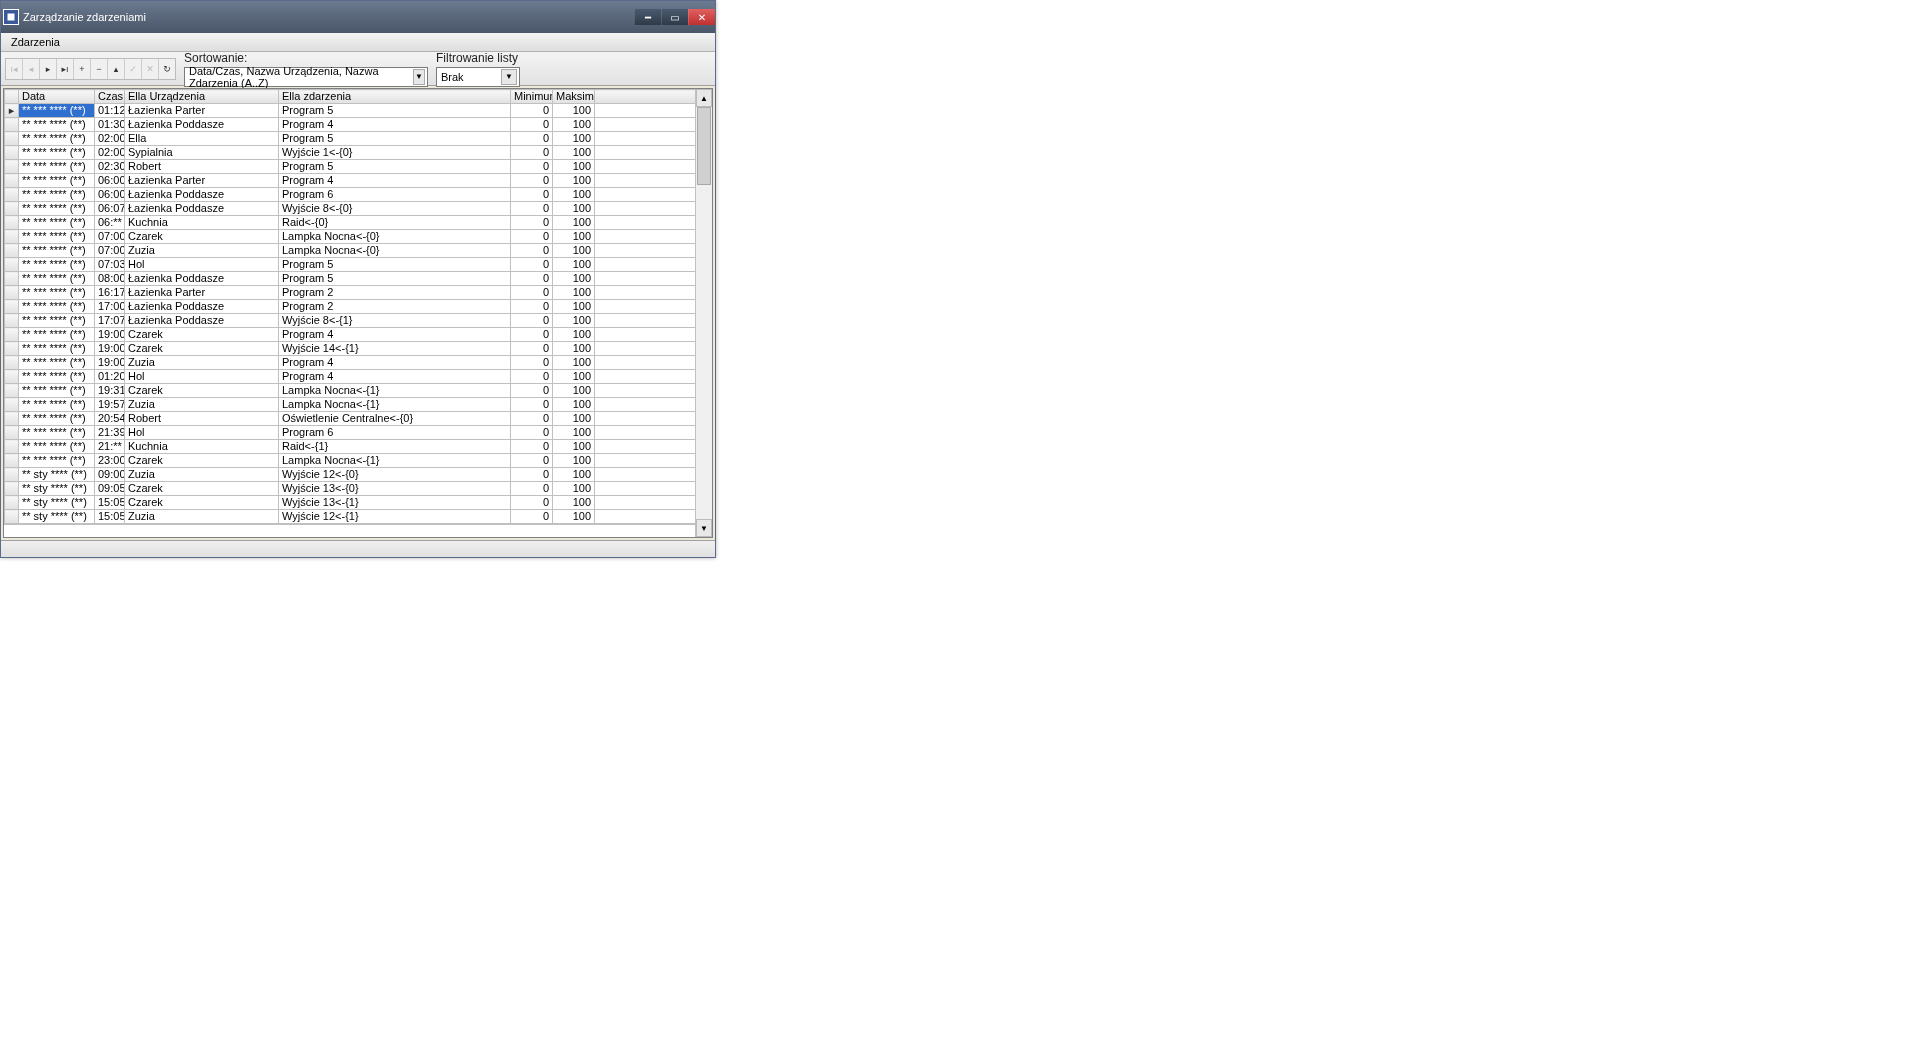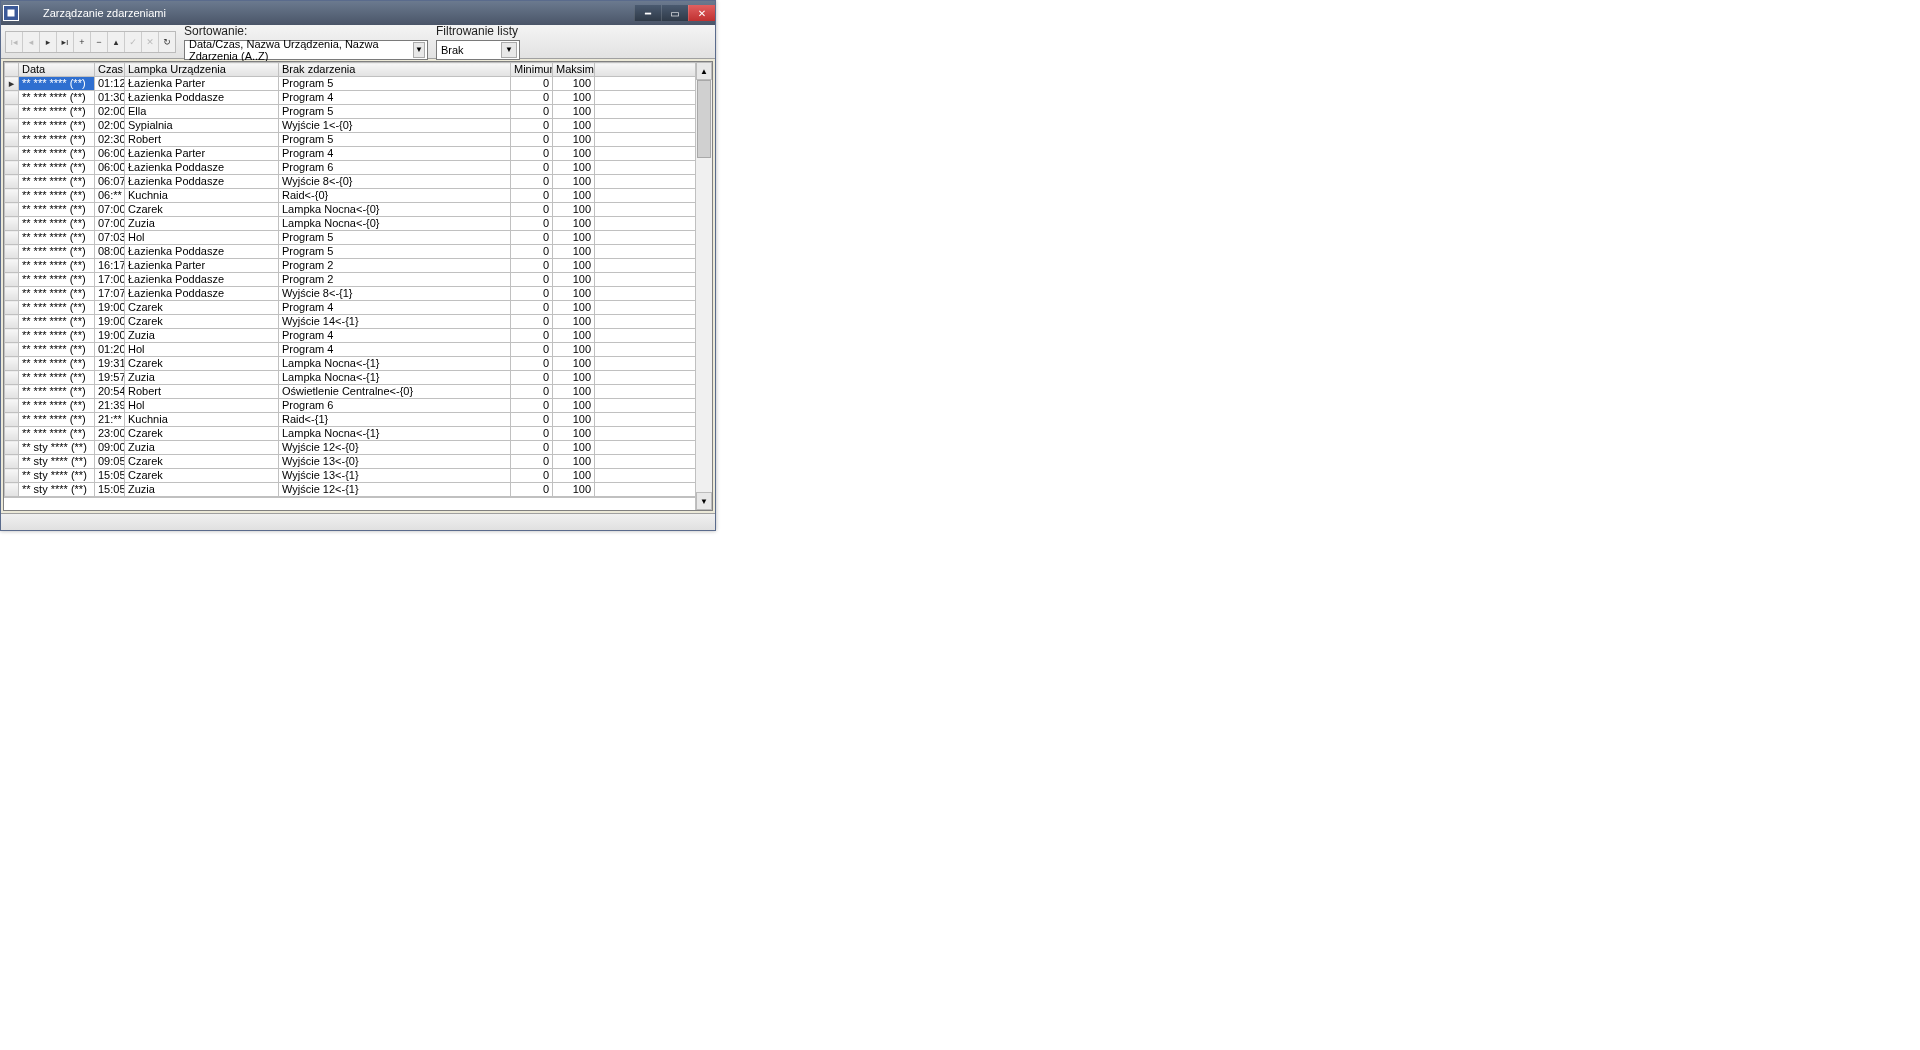--- a/index.html
+++ b/index.html
@@ -11,28 +11,27 @@
   .window {
     position: absolute;
     top: 0;
     left: 0;
     width: 714px;
     border: 1px solid #5a6b8c;
     background: #ece9d8;
     box-shadow: 0 0 4px rgba(0,0,0,0.3);
   }
   .titlebar {
-    height: 24px;
+    height: 32px;
     background: linear-gradient(to bottom, #6b7a8f, #4a5568);
     display: flex;
     align-items: center;
     color: #fff;
     padding-left: 2px;
     position: relative;
-    gap: 20px;
   }
   .titlebar .app-icon {
     width: 14px;
     height: 14px;
     background: #3b5998;
     display: inline-flex;
     align-items: center;
     justify-content: center;
     margin-right: 4px;
     border: 1px solid #fff;
@@ -216,20 +215,23 @@
         </svg>
     </span>
     <span class="title">Zarządzanie zdarzeniami</span>
     <div class="winbtns">
       <div class="winbtn min">━</div>
       <div class="winbtn max">▭</div>
       <div class="winbtn close">✕</div>
     </div>
   </div>
 
+  <div class="menubar">
+    <span class="menubar-item">Zdarzenia</span>
+  </div>
 
   <div class="toolbar">
     <div class="navbtns">
       <div class="navbtn disabled">ı◂</div>
       <div class="navbtn disabled">◂</div>
       <div class="navbtn">▸</div>
       <div class="navbtn">▸ı</div>
       <div class="navbtn">+</div>
       <div class="navbtn">−</div>
       <div class="navbtn">▴</div>
@@ -265,22 +267,22 @@
         <col class="col-zd">
           <col class="col-min">
           <col class="col-max">
         <col class="col-rest">
       </colgroup>
       <thead>
         <tr>
           <th class="row-marker"></th>
           <th>Data</th>
           <th>Czas</th>
-          <th>Lampka Urządzenia</th>
-          <th>Brak zdarzenia</th>
+          <th>Ella Urządzenia</th>
+          <th>Ella zdarzenia</th>
           <th>Minimum</th>
           <th>Maksimum</th>
           <th></th>
         </tr>
       </thead>
       <tbody id="grid-body">
           <tr class="selected">
             <td class="row-marker">▸</td>
             <td class="col-data-cell">** *** **** (**)</td>
             <td>01:12</td>

